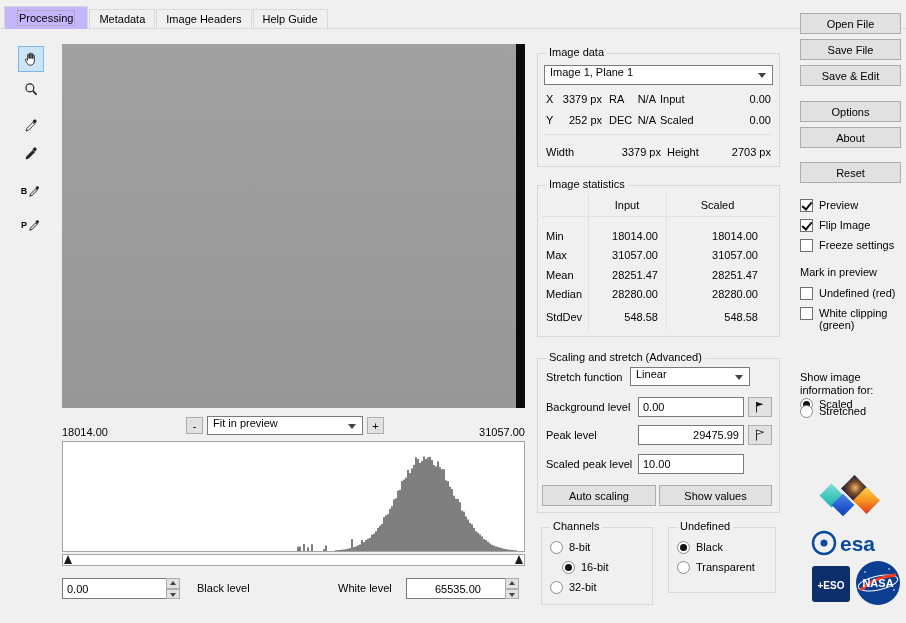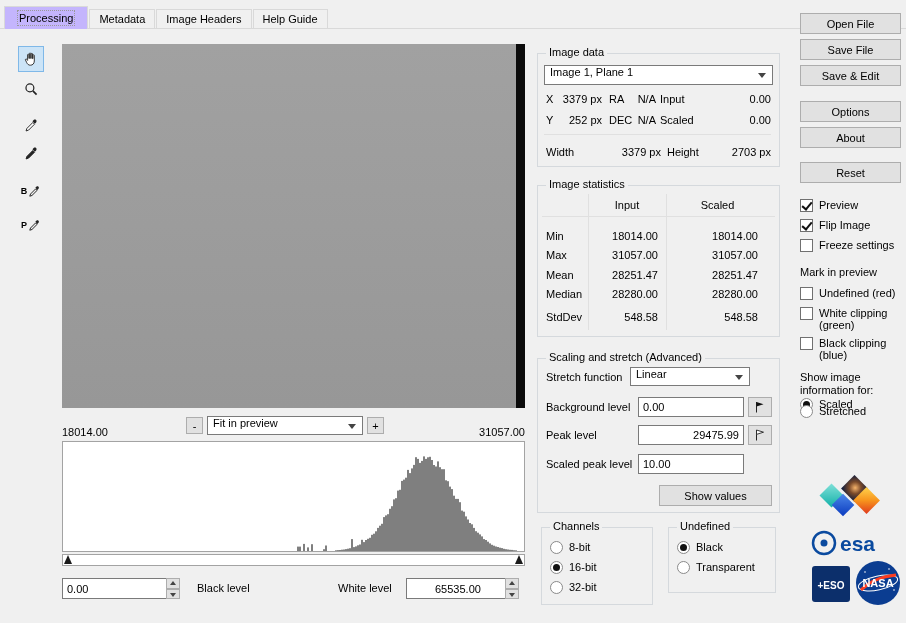--- a/index.html
+++ b/index.html
@@ -289,32 +289,35 @@
     <span class="lbl" style="left:8px;top:70px">Peak level</span>
     <input class="txt" style="left: 100px; top: 66px; width: 106px; height: 20px; text-align: right;" value="29475.99">
     <div class="btn" style="left:210px;top:66px;width:24px;height:20px">
       <svg width="14" height="14" viewBox="0 0 14 14">
           <path d="M3.5 12.5V2" stroke="#222" stroke-width="1"></path>
           <path d="M3.5 2l7 2.2-7 2.2z" fill="#fff" stroke="#222" stroke-width="0.9"></path>
         </svg>
     </div>
     <span class="lbl" style="left:8px;top:99px">Scaled peak level</span>
     <input class="txt" style="left: 100px; top: 95px; width: 106px; height: 20px;" value="10.00">
+    <div class="btn" style="left:4px;top:126px;width:114px;height:21px">
+        <span>Auto scaling</span>
+      </div>
     <div class="btn" style="left:121px;top:126px;width:113px;height:21px">
         <span>Show values</span>
       </div>
   </div>
 
   <div class="group" style="left:541px;top:527px;width:112px;height:78px">
     <span class="gtitle">Channels</span>
     <div class="cbx" style="left:8px;top:13px">
         <span class="rad"></span>
         <span class="t">8-bit</span>
       </div>
-    <div class="cbx" style="left:8px;top:33px">
+    <div class="cbx" style="left:20px;top:33px">
         <span class="rad on"></span>
         <span class="t">16-bit</span>
       </div>
     <div class="cbx" style="left:8px;top:53px">
         <span class="rad"></span>
         <span class="t">32-bit</span>
       </div>
   </div>
 
   <div class="group" style="left:668px;top:527px;width:108px;height:66px">
@@ -363,24 +366,20 @@
 
   <span class="lbl" style="left:800px;top:266px">Mark in preview</span>
 
   <div class="cbx" style="left:800px;top:287px">
       <span class="box"></span>
       <span class="t">Undefined (red)</span>
     </div>
   <div class="cbx" style="left:800px;top:307px;width:100px">
       <span class="box"></span>
       <span class="t" style="white-space:normal;width:78px;line-height:12px">White clipping (green)</span>
-    </div>
-  <div class="cbx" style="left:800px;top:337px;width:100px">
-      <span class="box"></span>
-      <span class="t" style="white-space:normal;width:78px;line-height:12px">Black clipping (blue)</span>
     </div>
 
   <span class="lbl" style="left:800px;top:371px;white-space:normal;width:98px;line-height:13px">Show image information for:</span>
 
   <div class="cbx" style="left:800px;top:398px">
       <span class="rad on"></span>
       <span class="t">Scaled</span>
     </div>
   <div class="cbx" style="left:800px;top:405px">
       <span class="rad"></span>

